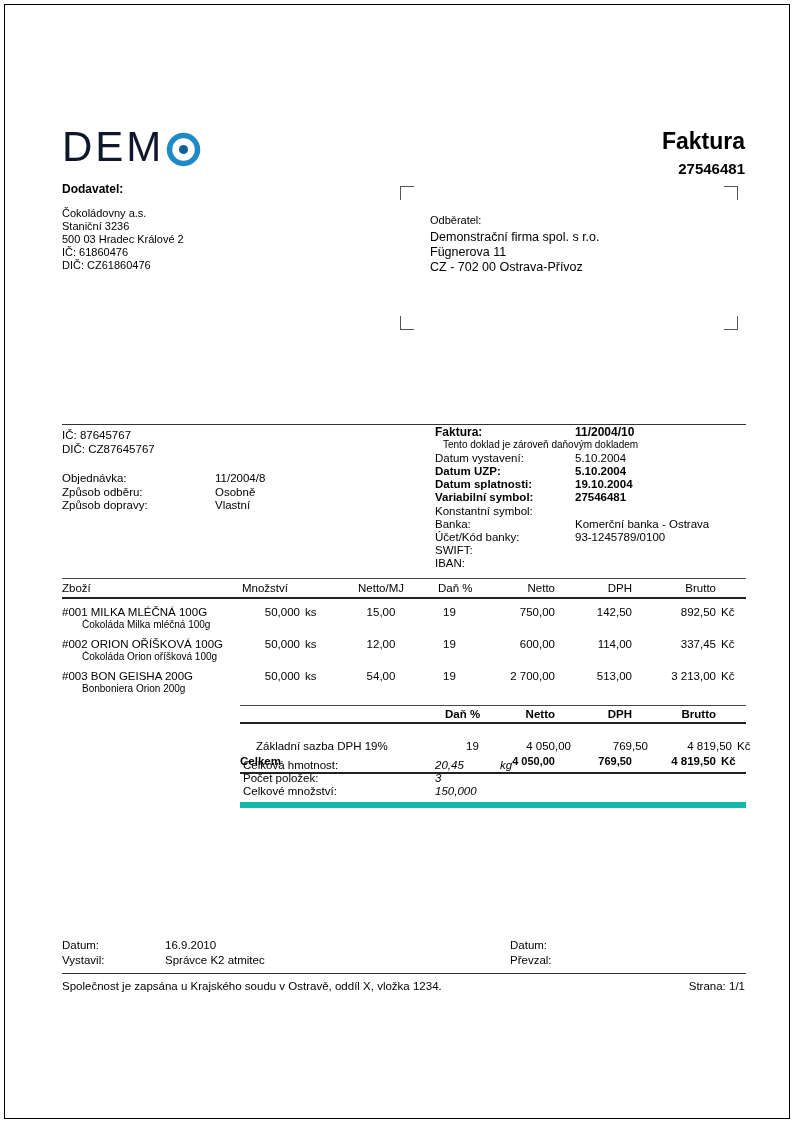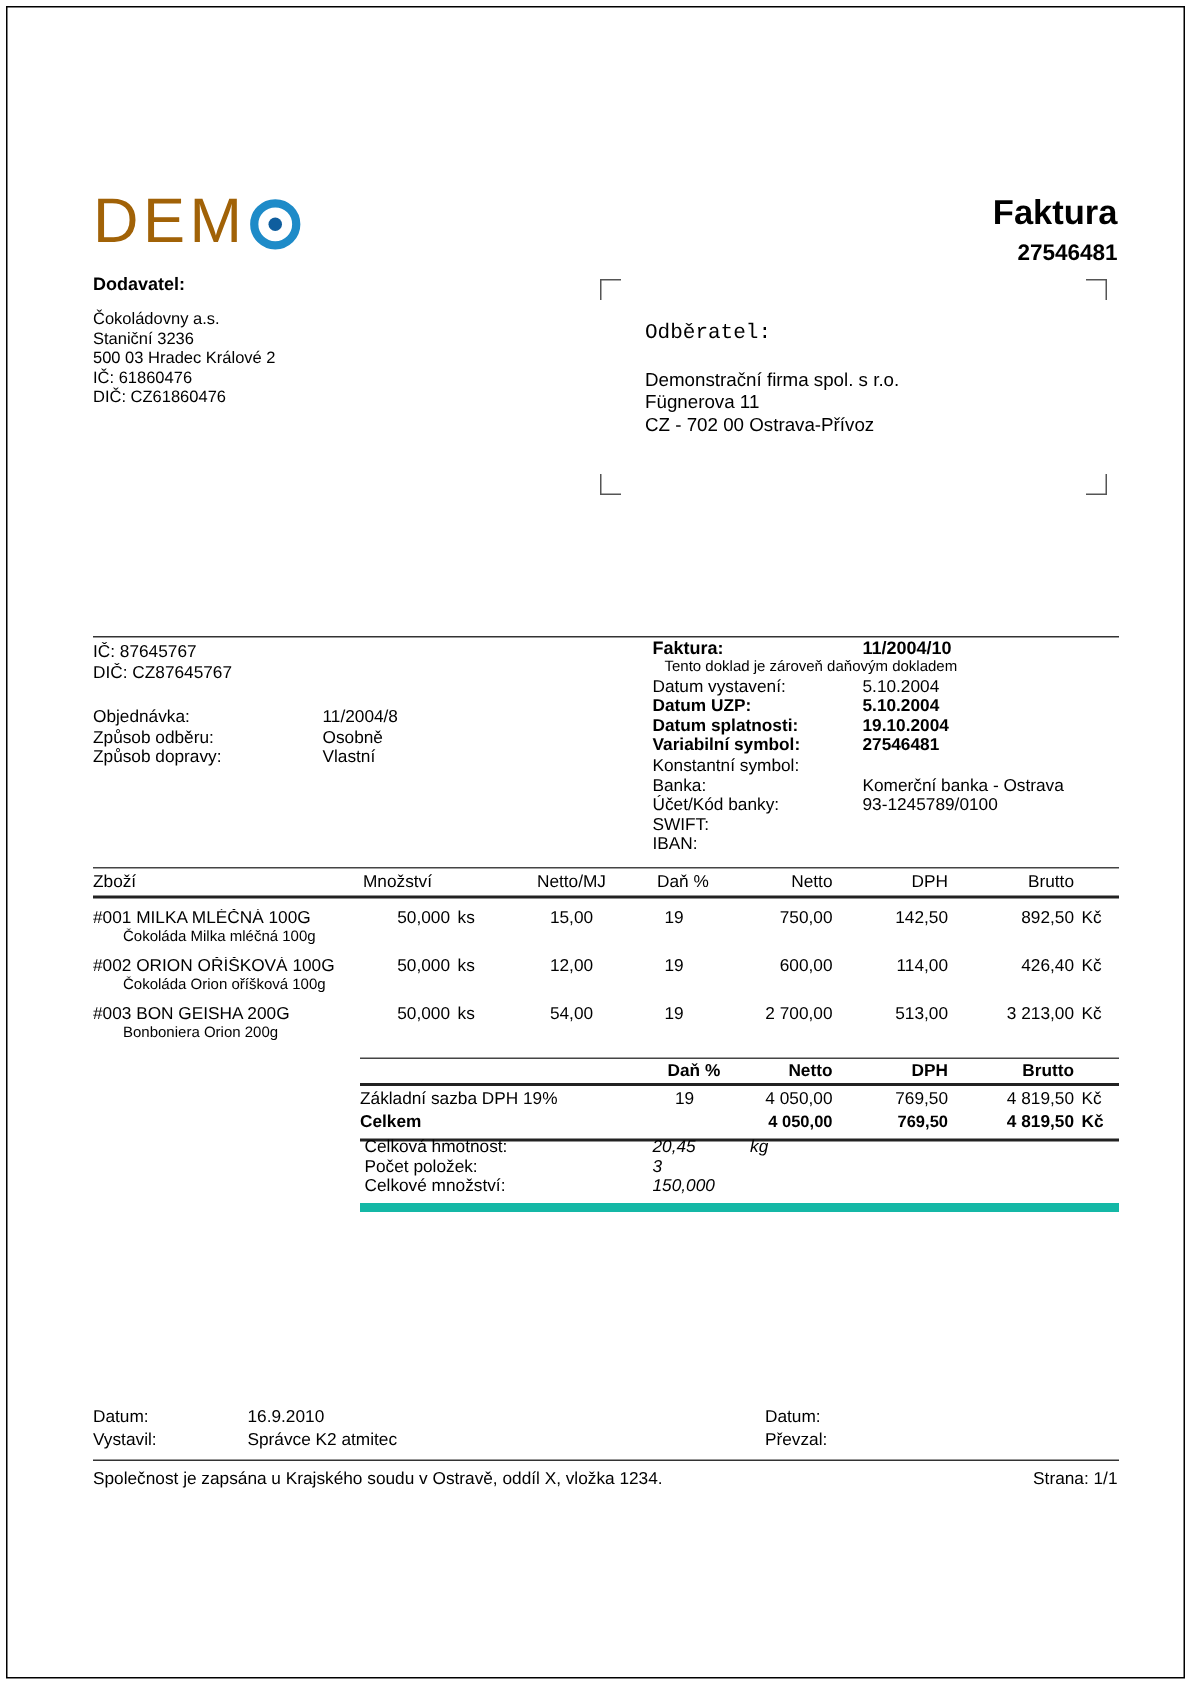--- a/index.html
+++ b/index.html
@@ -3,40 +3,40 @@
 <meta charset="utf-8">
 <style>
   html,body{margin:0;padding:0;background:#fff;}
   .page{position:relative;width:794px;height:1123px;background:#fff;
         font-family:"Liberation Sans",sans-serif;color:#000;overflow:hidden;}
   .page-border{position:absolute;left:4px;top:4px;right:4px;bottom:4px;border:1px solid #000;}
   .bold{font-weight:bold;}
 
   
   .logo{position:absolute;left:62px;top:126px;display:flex;align-items:center;}
-  .logo-text{font-size:42px;line-height:42px;color:#a16207;letter-spacing:3px;font-weight:400;}
+  .logo-text{font-size:42px;line-height:42px;color:#0f172a;letter-spacing:3px;font-weight:400;}
   .logo-o{margin-left:1px;margin-top:4px;}
 
   
   .doc-title{position:absolute;right:49px;top:128px;font-size:23px;font-weight:bold;}
   .doc-number{position:absolute;right:49px;top:160px;font-size:15px;font-weight:bold;}
 
   
   .supplier{position:absolute;left:62px;top:183px;font-size:11px;line-height:13px;}
   .supplier-label{font-weight:bold;font-size:12px;margin-bottom:11px;}
 
   
   .customer-frame{position:absolute;left:400px;top:186px;width:338px;height:144px;}
   .corner{position:absolute;width:13px;height:13px;}
   .corner.tl{left:0;top:0;border-top:1px solid #555;border-left:1px solid #555;}
   .corner.tr{right:0;top:0;border-top:1px solid #555;border-right:1px solid #555;}
   .corner.bl{left:0;bottom:0;border-bottom:1px solid #555;border-left:1px solid #555;}
   .corner.br{right:0;bottom:0;border-bottom:1px solid #555;border-right:1px solid #555;}
   .customer-content{position:absolute;left:30px;top:28px;}
-  .customer-label{font-size:14px;margin-bottom:16px;font-family:Liberation Mono, monospace;}
+  .customer-label{font-size:11px;margin-bottom:4px;}
   .customer-line{font-size:12.5px;font-weight:normal;line-height:15px;}
 
   
   .rule-top{position:absolute;left:62px;top:424px;width:684px;border-top:1px solid #333;}
   .footer-rule{position:absolute;left:62px;top:973px;width:684px;border-top:1px solid #333;}
 
   
   .company-ids{position:absolute;left:62px;top:429px;font-size:11.5px;line-height:13.5px;}
   .order-info{position:absolute;left:62px;top:472px;font-size:11.5px;line-height:13.5px;}
   .order-info .row{display:flex;}
@@ -70,21 +70,21 @@
   
   .summary{position:absolute;left:240px;top:705px;width:506px;font-size:11.5px;}
   .summary-header{display:flex;font-weight:bold;border-top:1px solid #444;
                   border-bottom:2px solid #222;padding:2px 0 1px;line-height:13px;}
   .s-label{width:197px;flex:0 0 197px;}
   .s-dan{width:58px;flex:0 0 58px;padding-left:8px;box-sizing:border-box;}
   .s-netto{width:60px;flex:0 0 60px;text-align:right;}
   .s-dph{width:77px;flex:0 0 77px;text-align:right;}
   .s-brutto{width:84px;flex:0 0 84px;text-align:right;}
   .s-curr{width:30px;flex:0 0 30px;padding-left:5px;box-sizing:border-box;}
-  .vat-row{display:flex;padding-top:3px;line-height:13px;}
+  .vat-row{display:flex;padding-top:16px;line-height:13px;margin-left:16px;}
   .vat-row .s-dan{padding-left:13px;}
   .total-row{display:flex;font-weight:bold;padding:2px 0 4px;line-height:13px;
              border-bottom:2px solid #222;}
   .total-row .s-netto,.total-row .s-dph{font-size:11px;}
 
   
   .totals{position:absolute;left:240px;top:757px;width:506px;font-size:11.5px;
           border-bottom:6px solid #14b8a6;padding:2px 0 3px;}
   .totals .row{display:flex;line-height:13.2px;}
   .t-label{width:195px;flex:0 0 195px;padding-left:3px;box-sizing:border-box;}
@@ -238,21 +238,21 @@
       <span class="c-name">
         <span class="name" style="display:block;">#002 ORION OŘÍŠKOVÁ 100G</span>
         <span class="desc" style="display:block;">Čokoláda Orion oříšková 100g</span>
       </span>
       <span class="c-qty">50,000</span>
       <span class="c-unit">ks</span>
       <span class="c-nettomj">12,00</span>
       <span class="c-dan">19</span>
       <span class="c-netto">600,00</span>
       <span class="c-dph">114,00</span>
-      <span class="c-brutto">426,40</span>
+      <span class="c-brutto">337,45</span>
       <span class="c-curr">Kč</span>
     </div>
 
     <div class="item">
       <span class="c-name">
         <span class="name" style="display:block;">#003 BON GEISHA 200G</span>
         <span class="desc" style="display:block;">Bonboniera Orion 200g</span>
       </span>
       <span class="c-qty">50,000</span>
       <span class="c-unit">ks</span>

